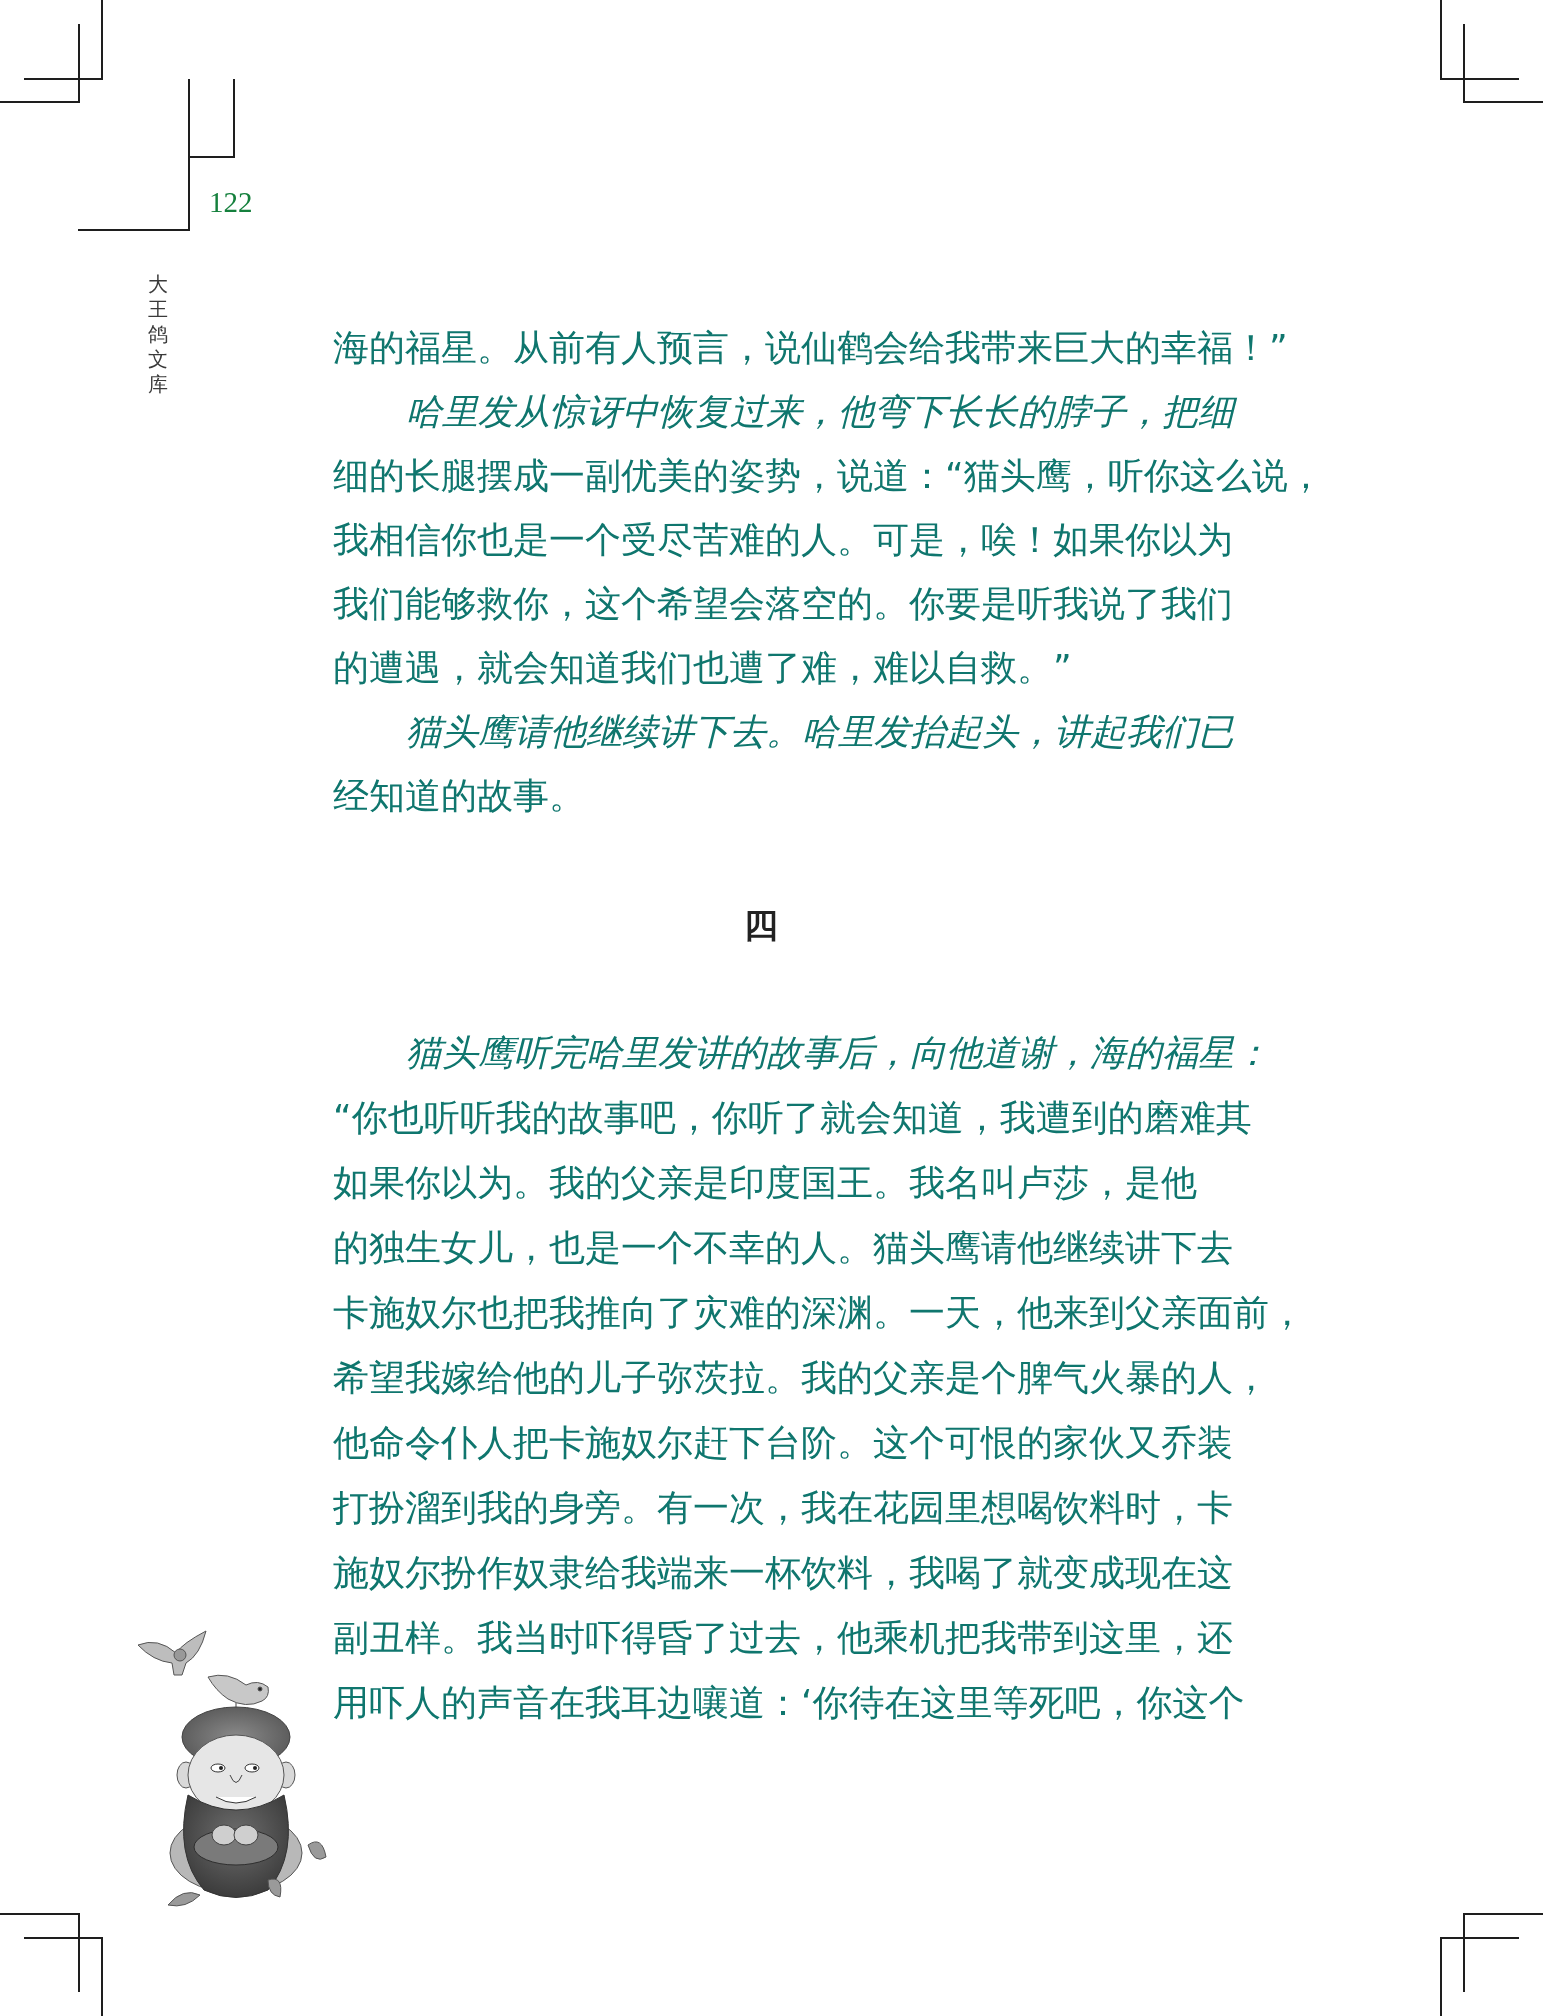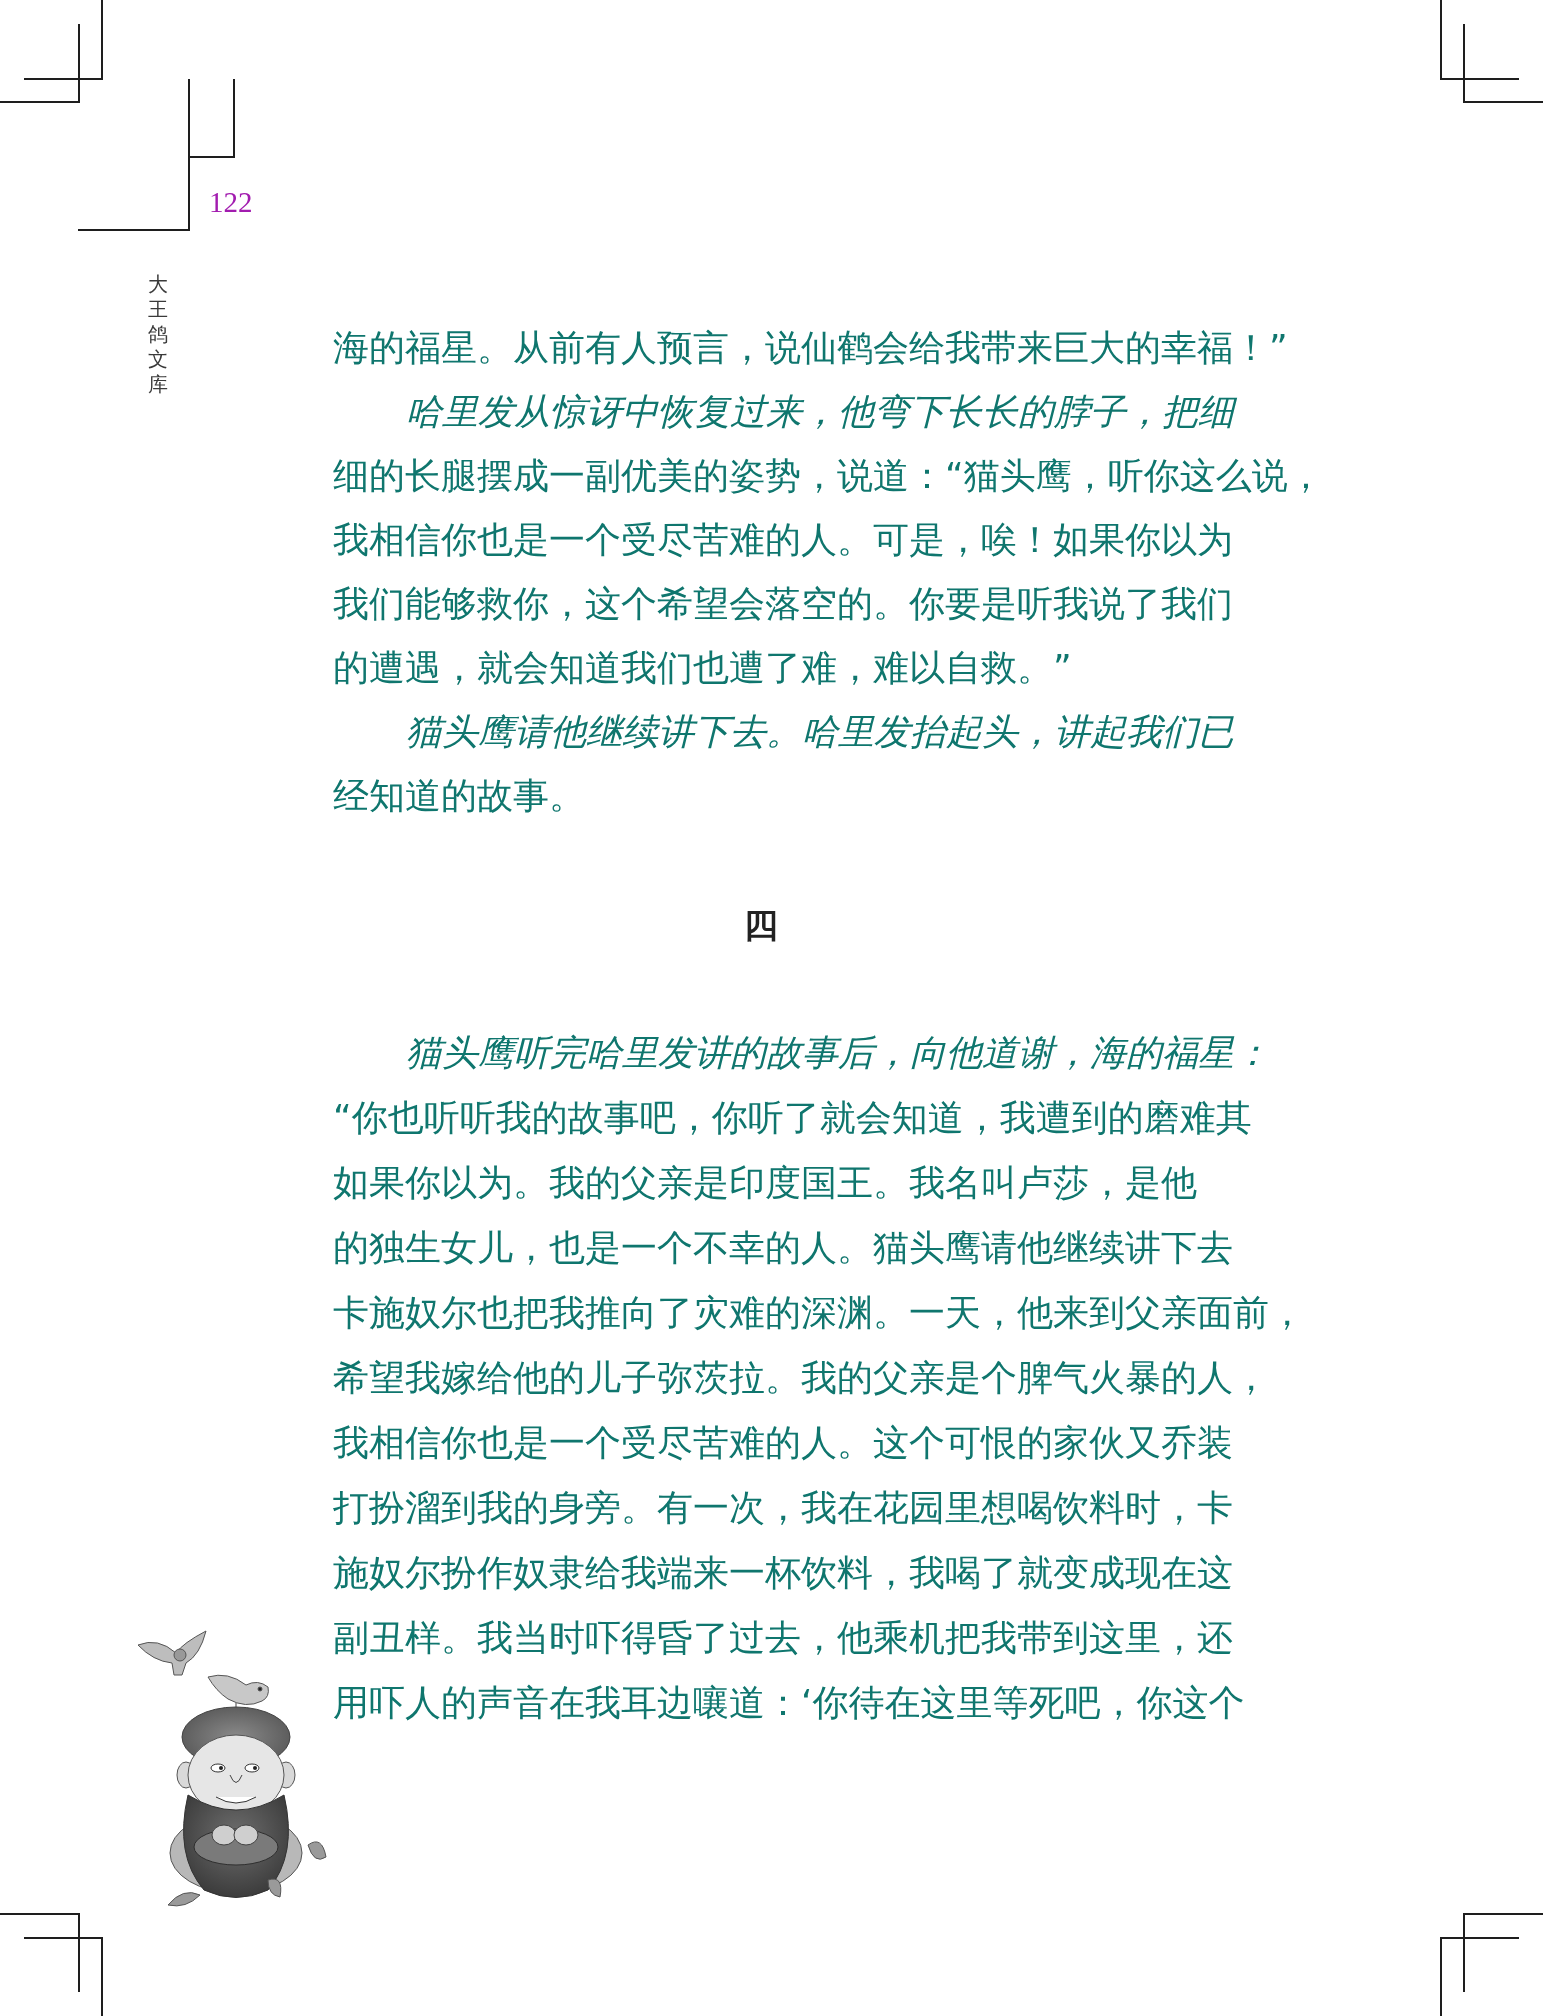--- a/index.html
+++ b/index.html
@@ -2,21 +2,21 @@
 <html><head>
 <meta charset="utf-8">
 <style>
   html, body { margin:0; padding:0; background:#ffffff; }
   body { width:1543px; height:2016px; position:relative; overflow:hidden;
          font-family:"DejaVu Sans","Liberation Sans",sans-serif; color:#2a2a2a; }
   .mark { position:absolute; background:#1e1e1e; }
   .h { height:2px; }
   .v { width:2px; }
   .page-number { position:absolute; left:209px; top:186px; font-family:"Liberation Serif","DejaVu Serif",serif;
-                 font-size:29px; color:#a21caf; letter-spacing:0px; }
+                 font-size:29px; color:#15803d; letter-spacing:0px; }
   .series { position:absolute; left:146px; top:272px; width:24px; font-size:20px; line-height:25px;
             color:#3a3a3a; text-align:center; }
   .series span { display:block; }
   .block { position:absolute; left:333px; width:855px; font-size:36px; color:#0f766e; }
   .line { height:64px; line-height:64px; white-space:nowrap; text-align:justify; text-align-last:justify; }
   .line.last { text-align-last:left; }
   .line.indent { padding-left:73px;font-style:italic; }
   .block2 .line { height:65px; line-height:65px; }
   .heading { position:absolute; left:740px; top:900px; width:42px; text-align:center; font-size:34px;
              line-height:50px; color:#222; font-weight:bold; }
@@ -73,21 +73,21 @@
 
 <div class="heading">四</div>
 
 <div class="block block2" style="top:1020px;">
   <div class="line indent">猫头鹰听完哈里发讲的故事后，向他道谢，海的福星：</div>
   <div class="line">“你也听听我的故事吧，你听了就会知道，我遭到的磨难其</div>
   <div class="line">如果你以为。我的父亲是印度国王。我名叫卢莎，是他</div>
   <div class="line">的独生女儿，也是一个不幸的人。猫头鹰请他继续讲下去</div>
   <div class="line">卡施奴尔也把我推向了灾难的深渊。一天，他来到父亲面前，</div>
   <div class="line">希望我嫁给他的儿子弥茨拉。我的父亲是个脾气火暴的人，</div>
-  <div class="line">我相信你也是一个受尽苦难的人。这个可恨的家伙又乔装</div>
+  <div class="line">他命令仆人把卡施奴尔赶下台阶。这个可恨的家伙又乔装</div>
   <div class="line">打扮溜到我的身旁。有一次，我在花园里想喝饮料时，卡</div>
   <div class="line">施奴尔扮作奴隶给我端来一杯饮料，我喝了就变成现在这</div>
   <div class="line">副丑样。我当时吓得昏了过去，他乘机把我带到这里，还</div>
   <div class="line">用吓人的声音在我耳边嚷道：‘你待在这里等死吧，你这个</div>
 </div>
 
 <div class="illustration">
   <svg width="215" height="285" viewBox="0 0 215 285" xmlns="http://www.w3.org/2000/svg">
     <defs>
       <radialGradient id="beard" cx="50%" cy="40%" r="60%">

